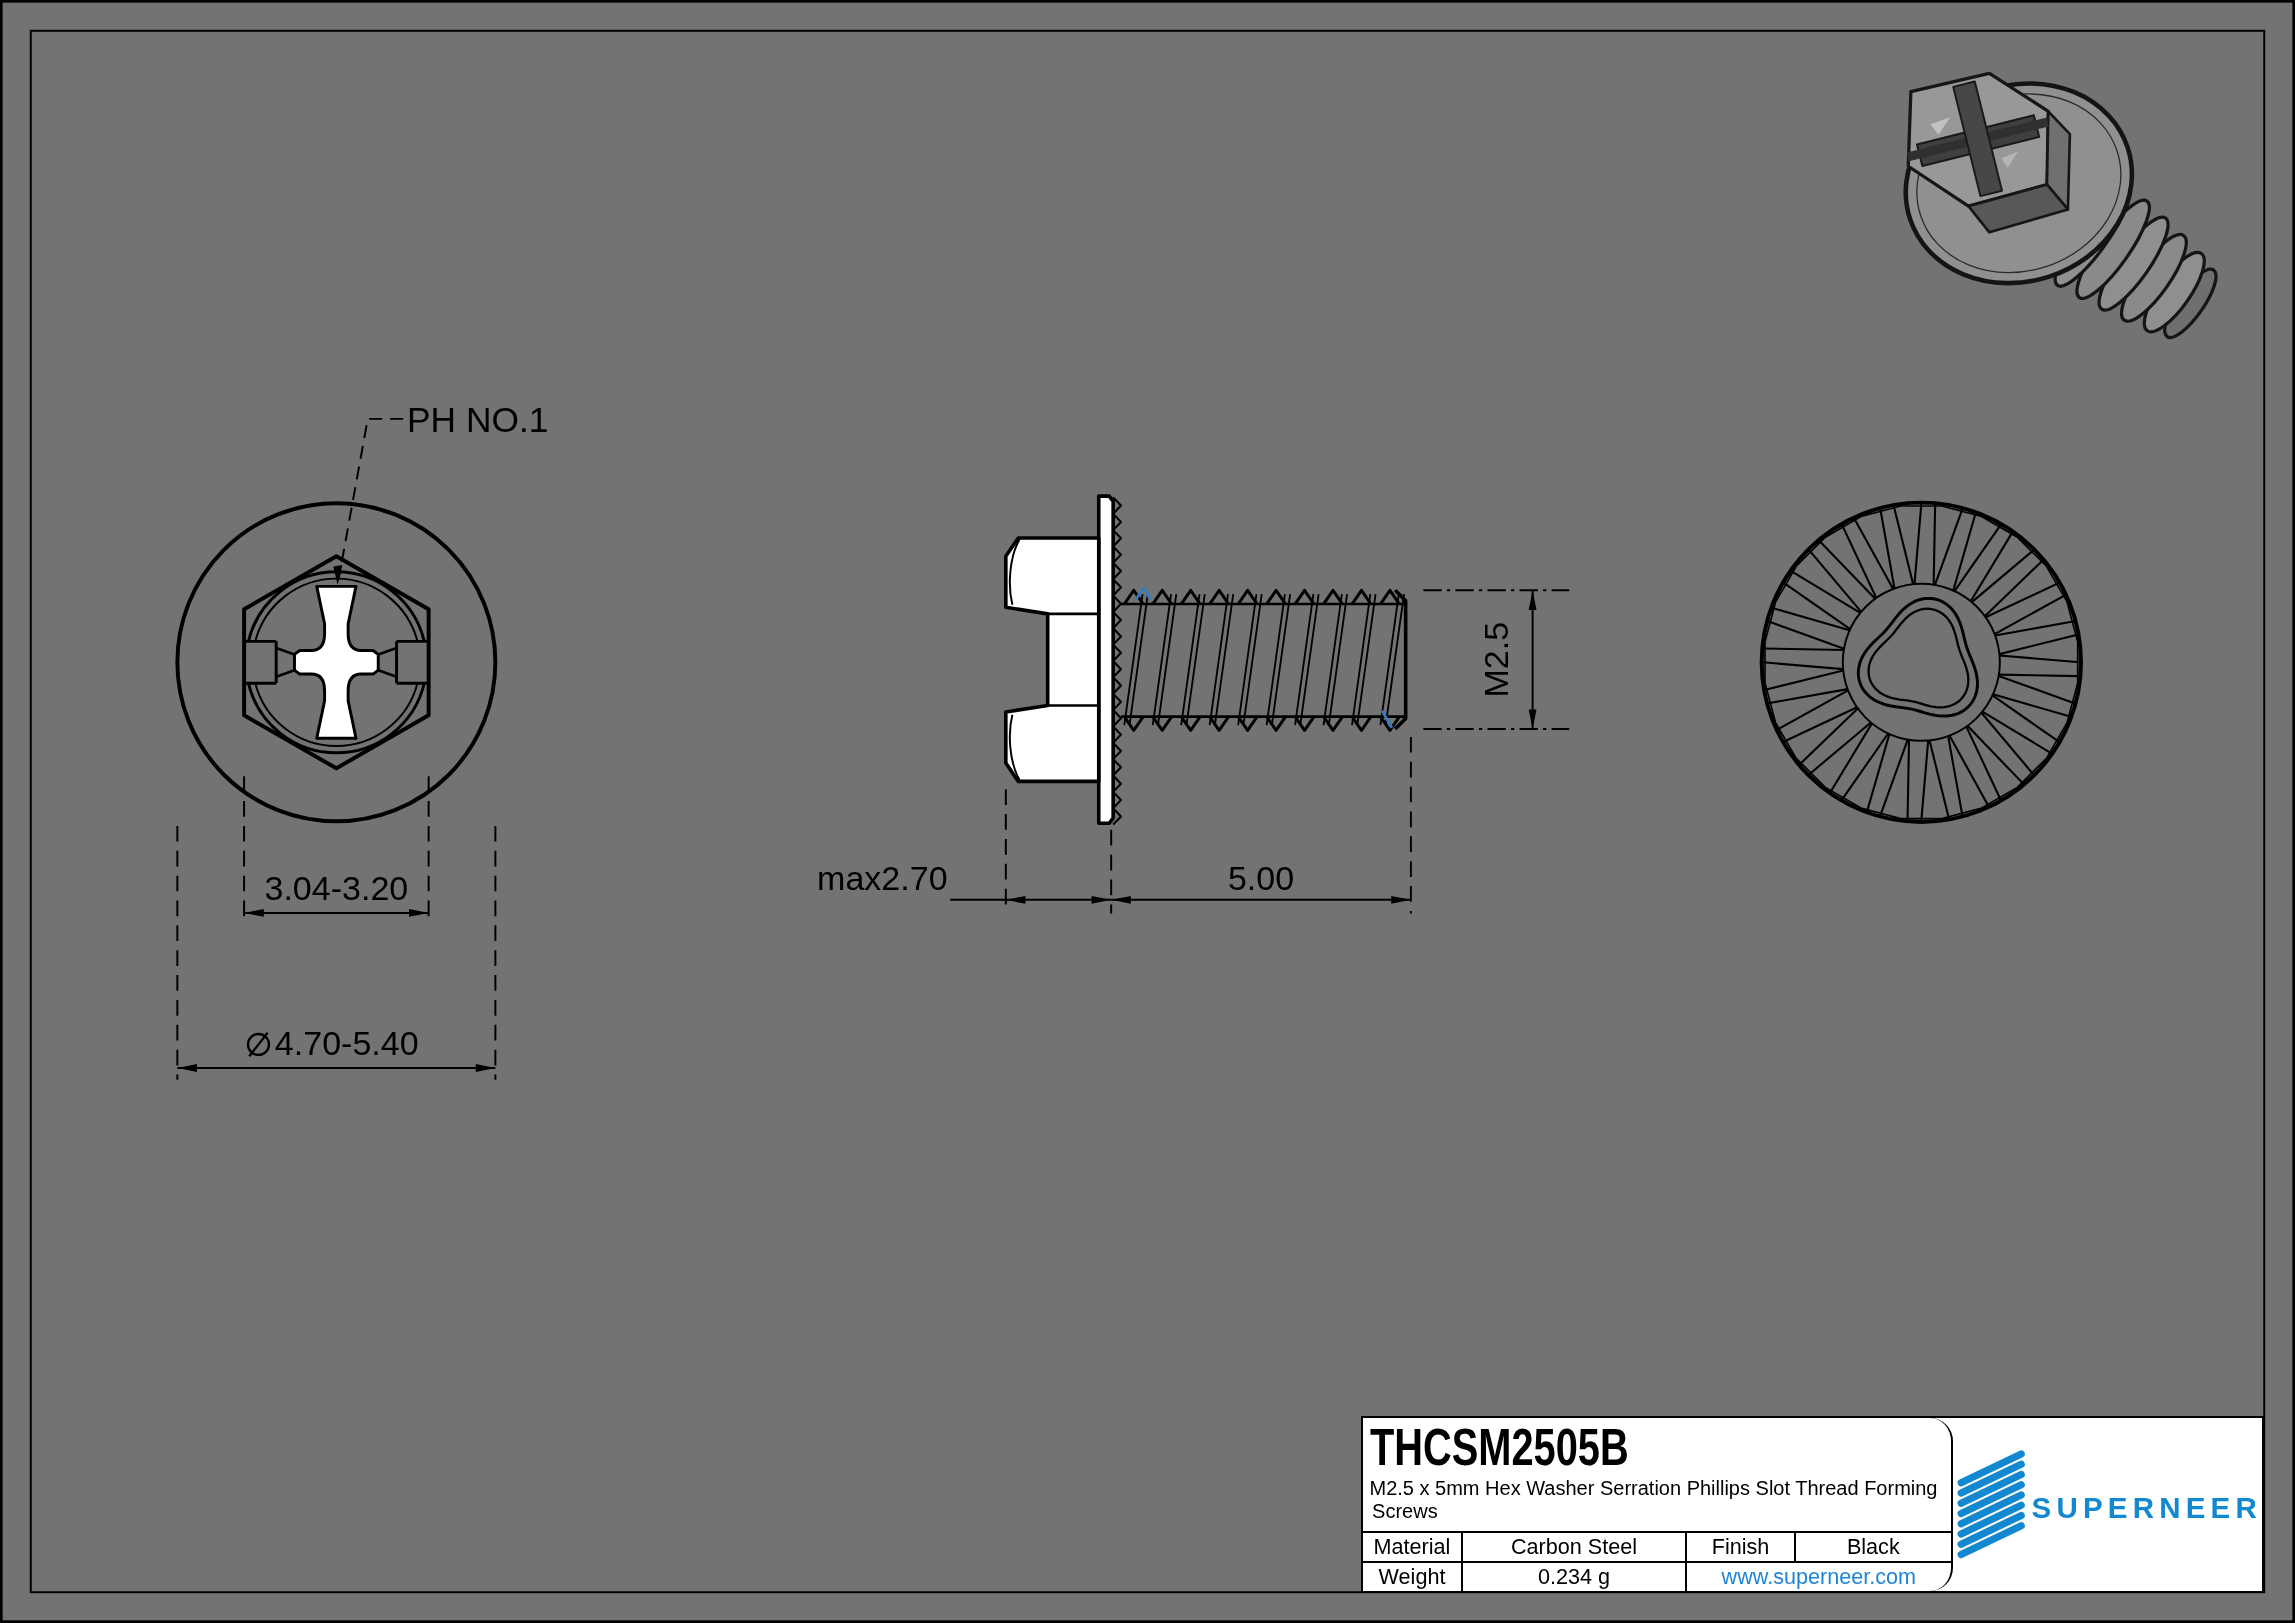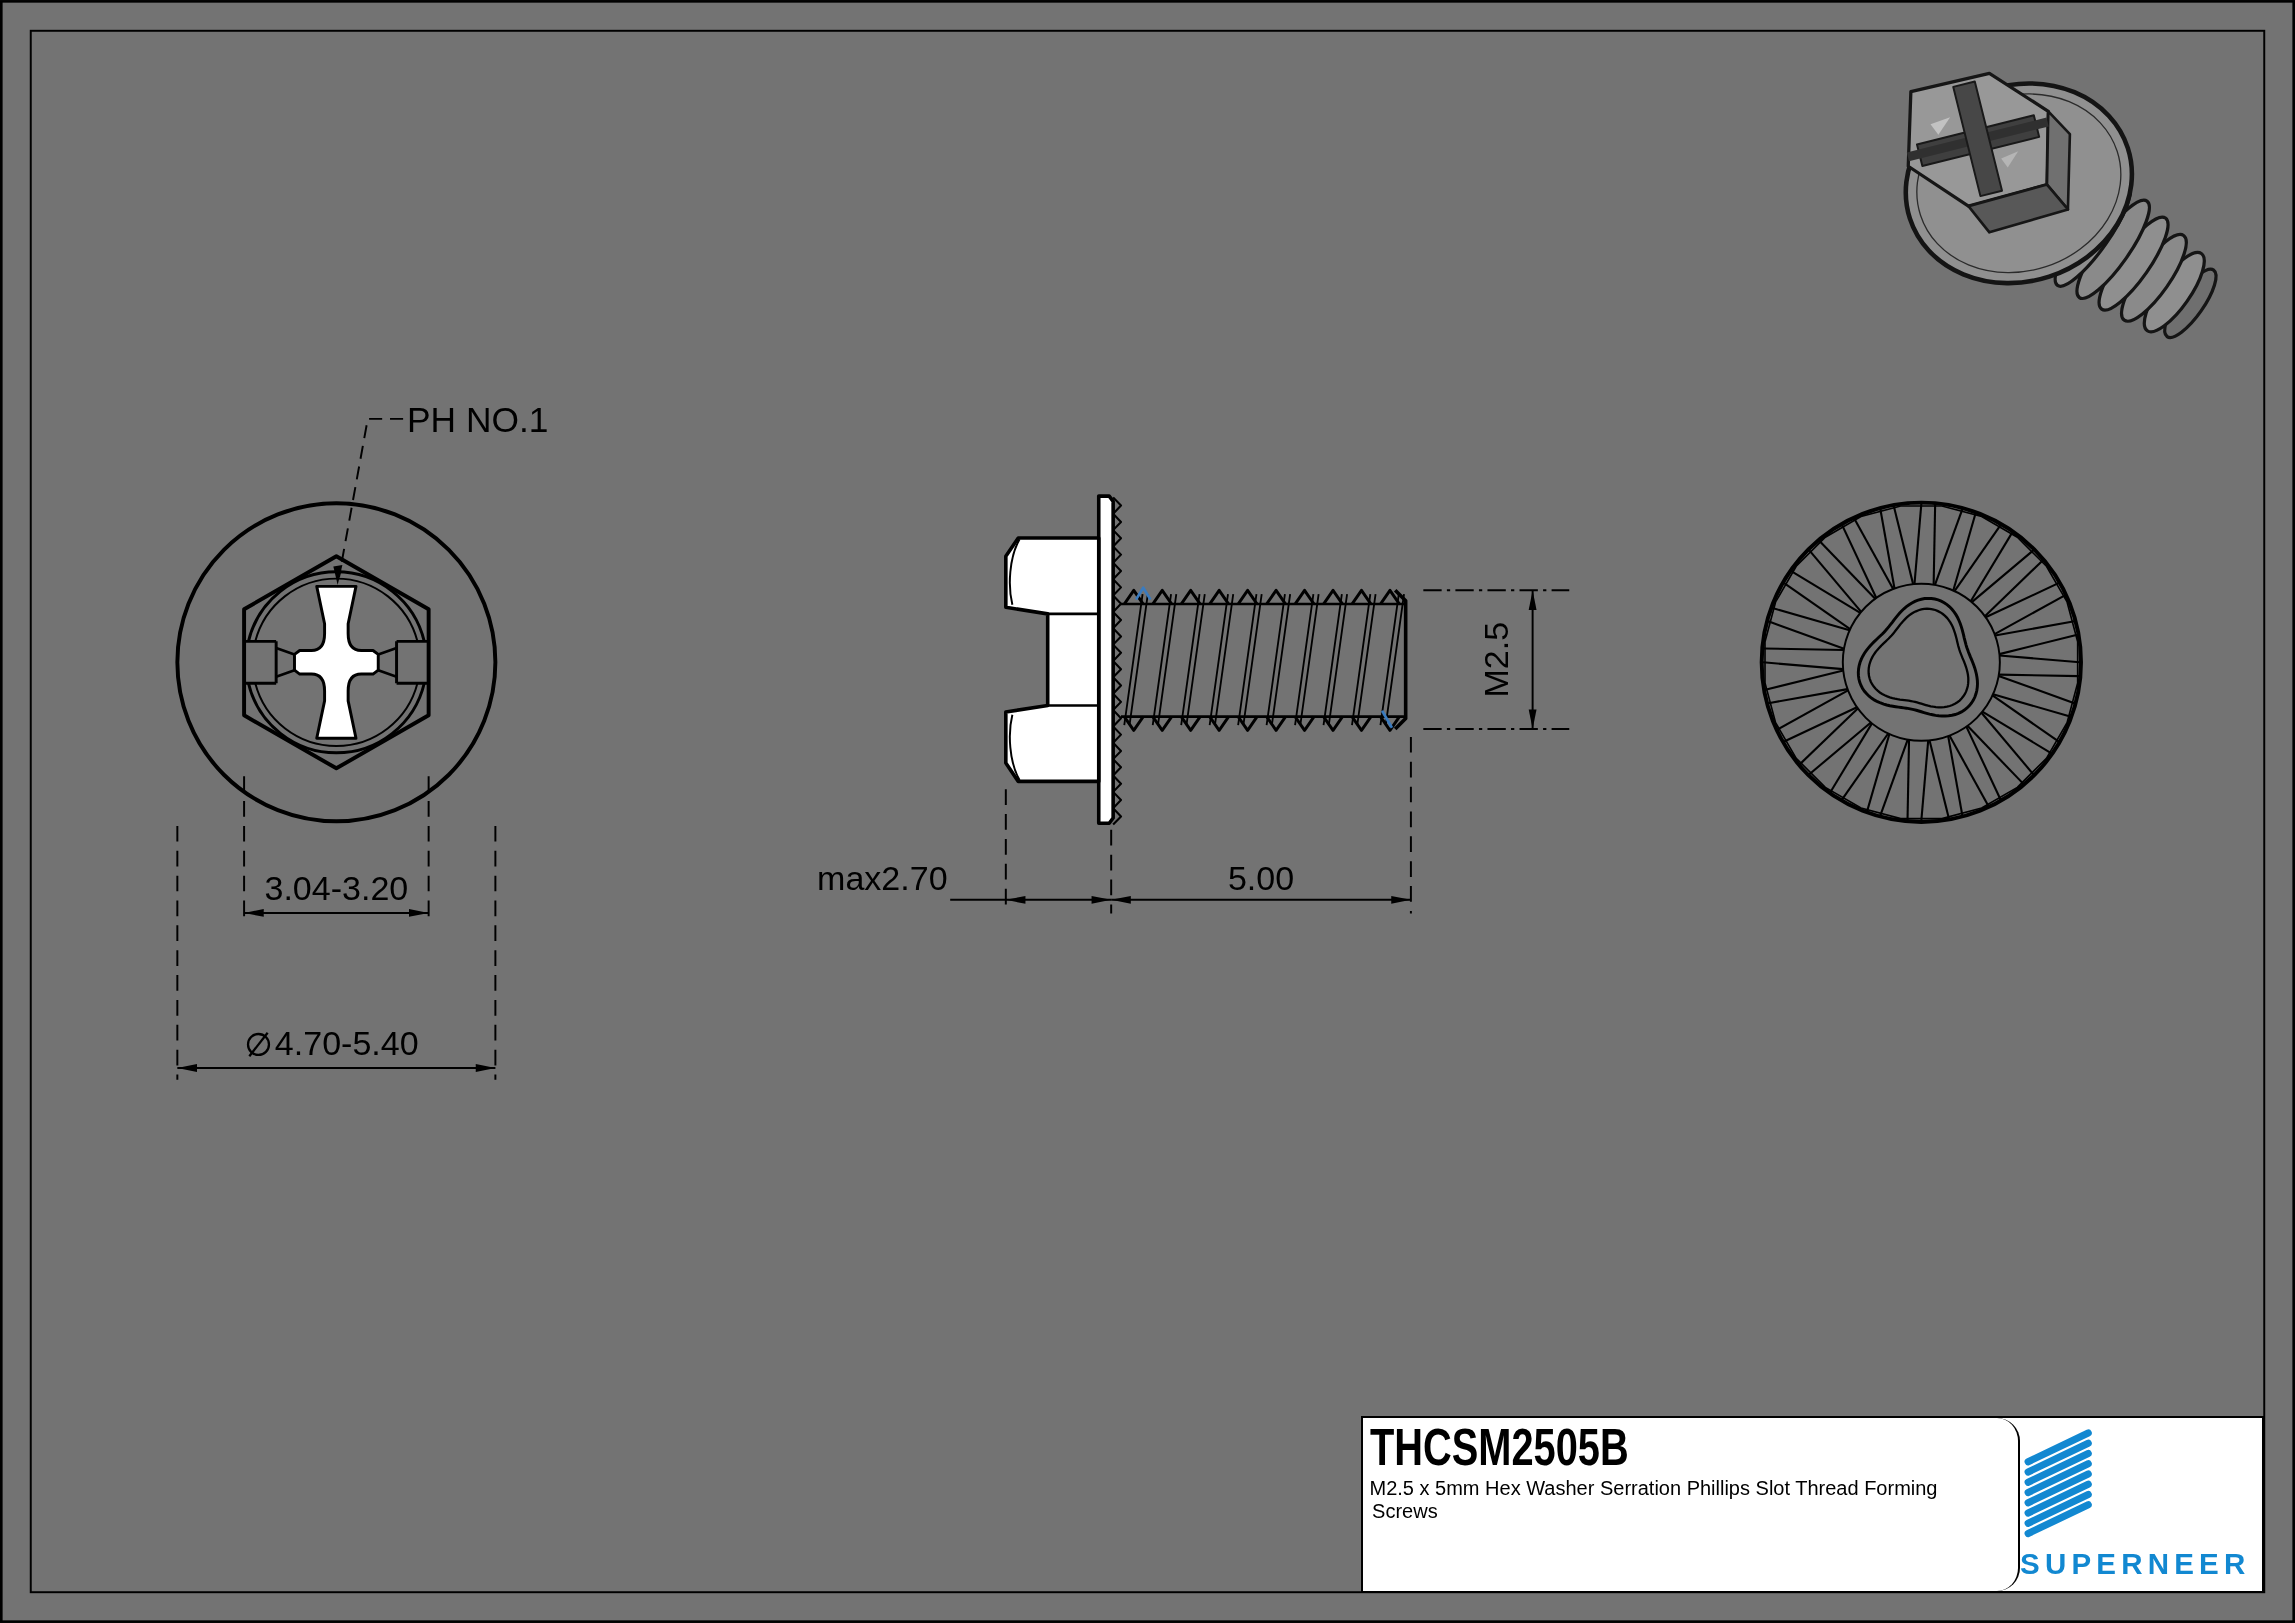--- a/index.html
+++ b/index.html
@@ -18,21 +18,21 @@
   .tb-row{display:flex;box-sizing:border-box;}
   .tb-row1{height:30px;border-bottom:2px solid #000;}
   .tb-row2{flex:1;}
   .tb-cell{display:flex;align-items:center;justify-content:center;font-size:21.6px;box-sizing:border-box;white-space:nowrap;}
   .bl{border-left:2px solid #000;}
   .w-label{width:98px;}
   .w-val1{width:224px;}
   .w-label2{width:109px;}
   .w-rest{flex:1;}
   .tb-link{color:#1E84D8;}
-  .tb-logo{flex:1;display:flex;flex-direction:column;align-items:flex-start;justify-content:center;padding-top:1.3px;}
+  .tb-logo{flex:1;display:flex;flex-direction:row;align-items:center;justify-content:center;padding-top:1.3px;}
   .brand{font-size:29.5px;font-weight:bold;letter-spacing:5.2px;color:#1288D1;margin-top:6.5px;white-space:nowrap;}
   
   .email{position:absolute;left:303px;top:1513px;font-size:45px;letter-spacing:0.7px;white-space:nowrap;}
   
   .dimtxt{font-family:"Liberation Sans",sans-serif;font-size:52px;fill:#000;}
   .phtxt{font-family:"Liberation Sans",sans-serif;font-size:54px;fill:#000;}
 </style>
 </head>
 <body>
 
@@ -224,20 +224,33 @@
   <text class="dimtxt" transform="translate(2305,1008) rotate(-90)" text-anchor="middle">M2.5</text>
 </svg>
 
 <div class="tblock">
   <div class="tb-main">
     <div class="tb-head">
       <div class="tb-part">THCSM2505B</div>
       <div class="tb-desc">M2.5 x 5mm Hex Washer Serration Phillips Slot Thread Forming</div>
       <div class="tb-desc2">Screws</div>
     </div>
+    <div class="tb-grid">
+      <div class="tb-row tb-row1">
+        <div class="tb-cell w-label">Material</div>
+        <div class="tb-cell w-val1 bl">Carbon Steel</div>
+        <div class="tb-cell w-label2 bl">Finish</div>
+        <div class="tb-cell w-rest bl">Black</div>
+      </div>
+      <div class="tb-row tb-row2">
+        <div class="tb-cell w-label">Weight</div>
+        <div class="tb-cell w-val1 bl">0.234 g</div>
+        <div class="tb-cell w-rest bl tb-link">www.superneer.com</div>
+      </div>
+    </div>
   </div>
   <div class="tb-logo">
     <svg width="79" height="111" viewBox="0 0 120 170">
       <g stroke="#1288D1" stroke-width="11" stroke-linecap="round">
         <line x1="12" y1="160" x2="104" y2="116"></line>
         <line x1="12" y1="144.3" x2="104" y2="100.3"></line>
         <line x1="12" y1="128.6" x2="104" y2="84.6"></line>
         <line x1="12" y1="112.9" x2="104" y2="68.9"></line>
         <line x1="12" y1="97.2" x2="104" y2="53.2"></line>
         <line x1="12" y1="81.5" x2="104" y2="37.5"></line>

